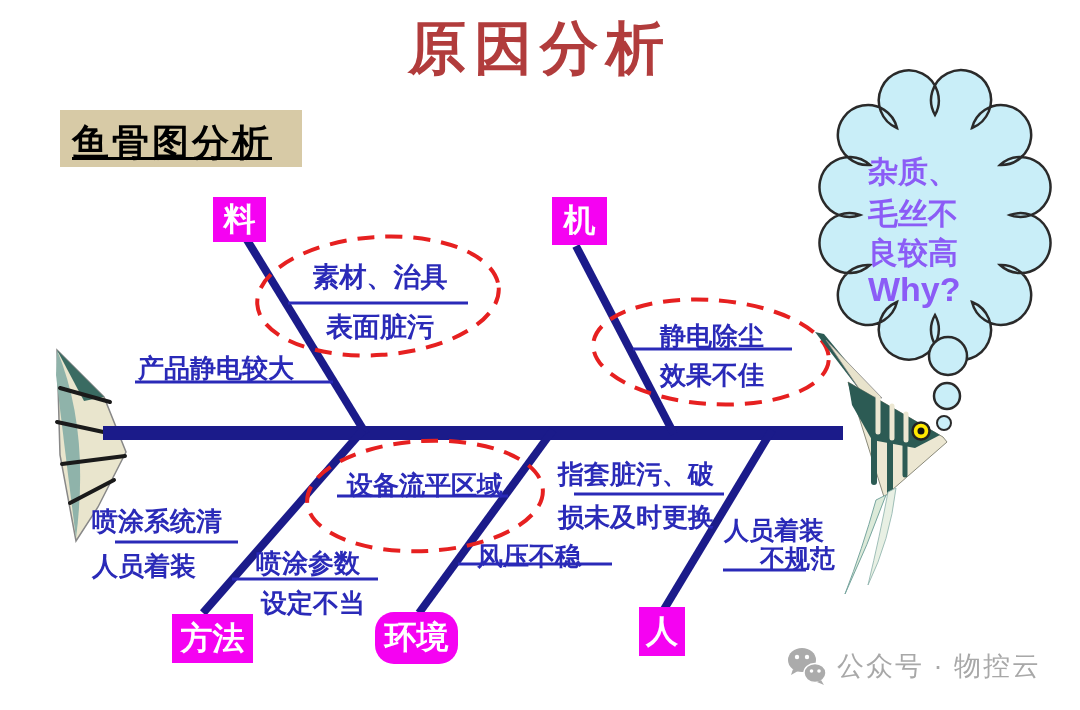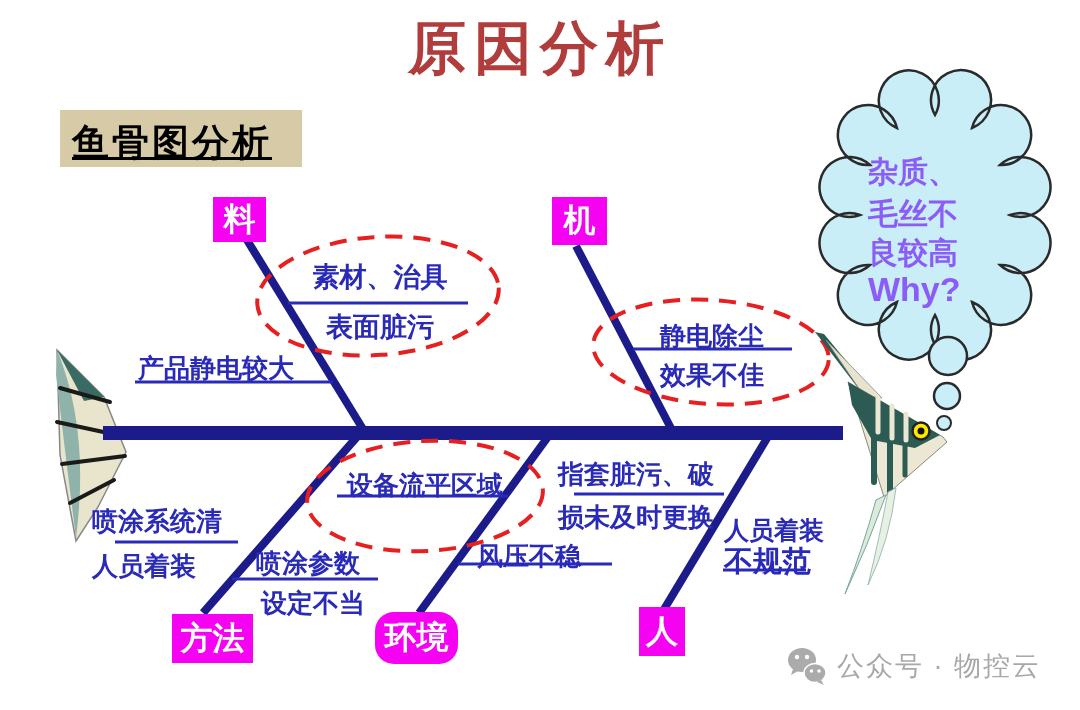--- a/index.html
+++ b/index.html
@@ -110,21 +110,21 @@
   <div class="cause" style="left:92px;top:549px;">人员着装</div>
   <div class="cause" style="left:261px;top:586px;">设定不当</div>
   <div class="cause" style="left:256px;top:546px;">喷涂参数</div>
 
   <div class="cause ctr" style="left:339px;top:468px;width:172px;">设备流平区域</div>
   <div class="cause" style="left:477px;top:539px;">风压不稳</div>
 
   <div class="cause" style="left:558px;top:457px;">指套脏污、破</div>
   <div class="cause" style="left:558px;top:500px;">损未及时更换</div>
   <div class="cause" style="left:724px;top:514px;font-size:25px;">人员着装</div>
-  <div class="cause" style="left:724px;top:542px;font-size:29px;">不规范</div>
+  <div class="cause" style="left:760px;top:542px;font-size:25px;">不规范</div>
 
   <div class="bubble-line" style="top:152px;">杂质、</div>
   <div class="bubble-line" style="top:194px;">毛丝不</div>
   <div class="bubble-line" style="top:233px;">良较高</div>
   <div class="bubble-line bubble-why" style="top:270px;">Why?</div>
 
   <div class="watermark">
     <svg width="46" height="46" viewBox="0 0 46 46">
       <ellipse cx="19" cy="17" rx="14" ry="12" fill="#ababab"></ellipse>
       <path d="M10,26 L8,32 L15,28 Z" fill="#ababab"></path>

